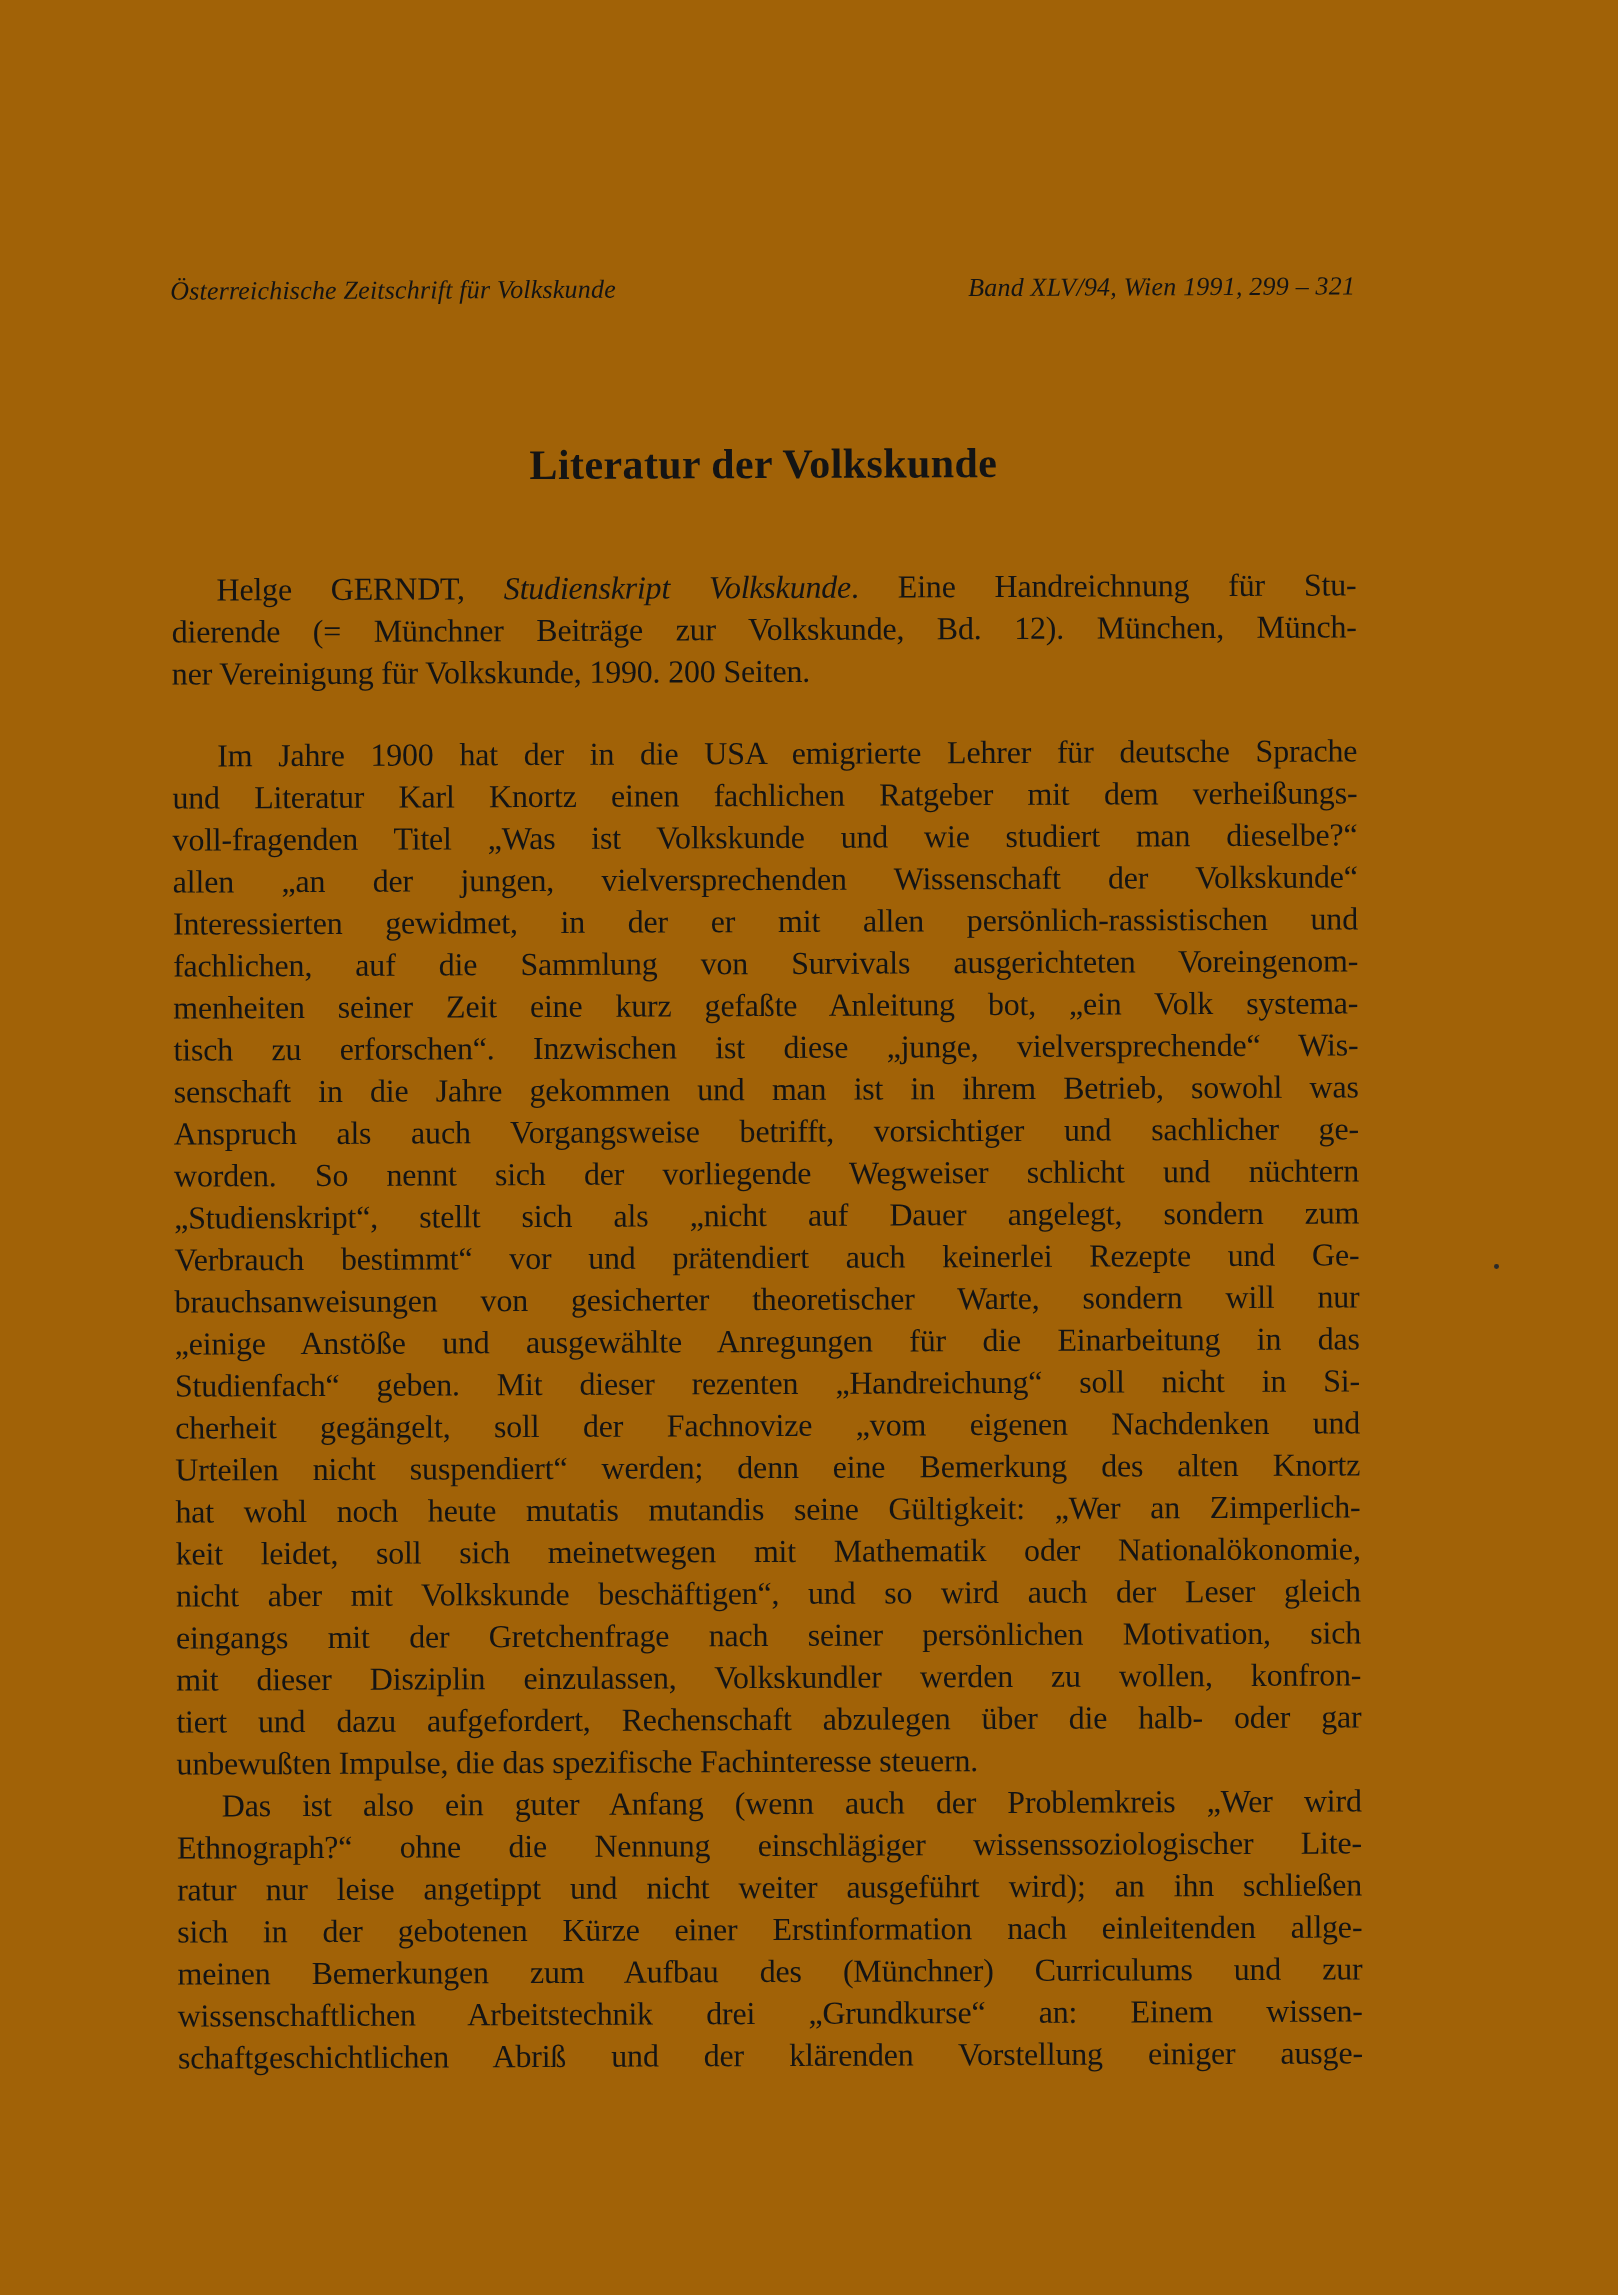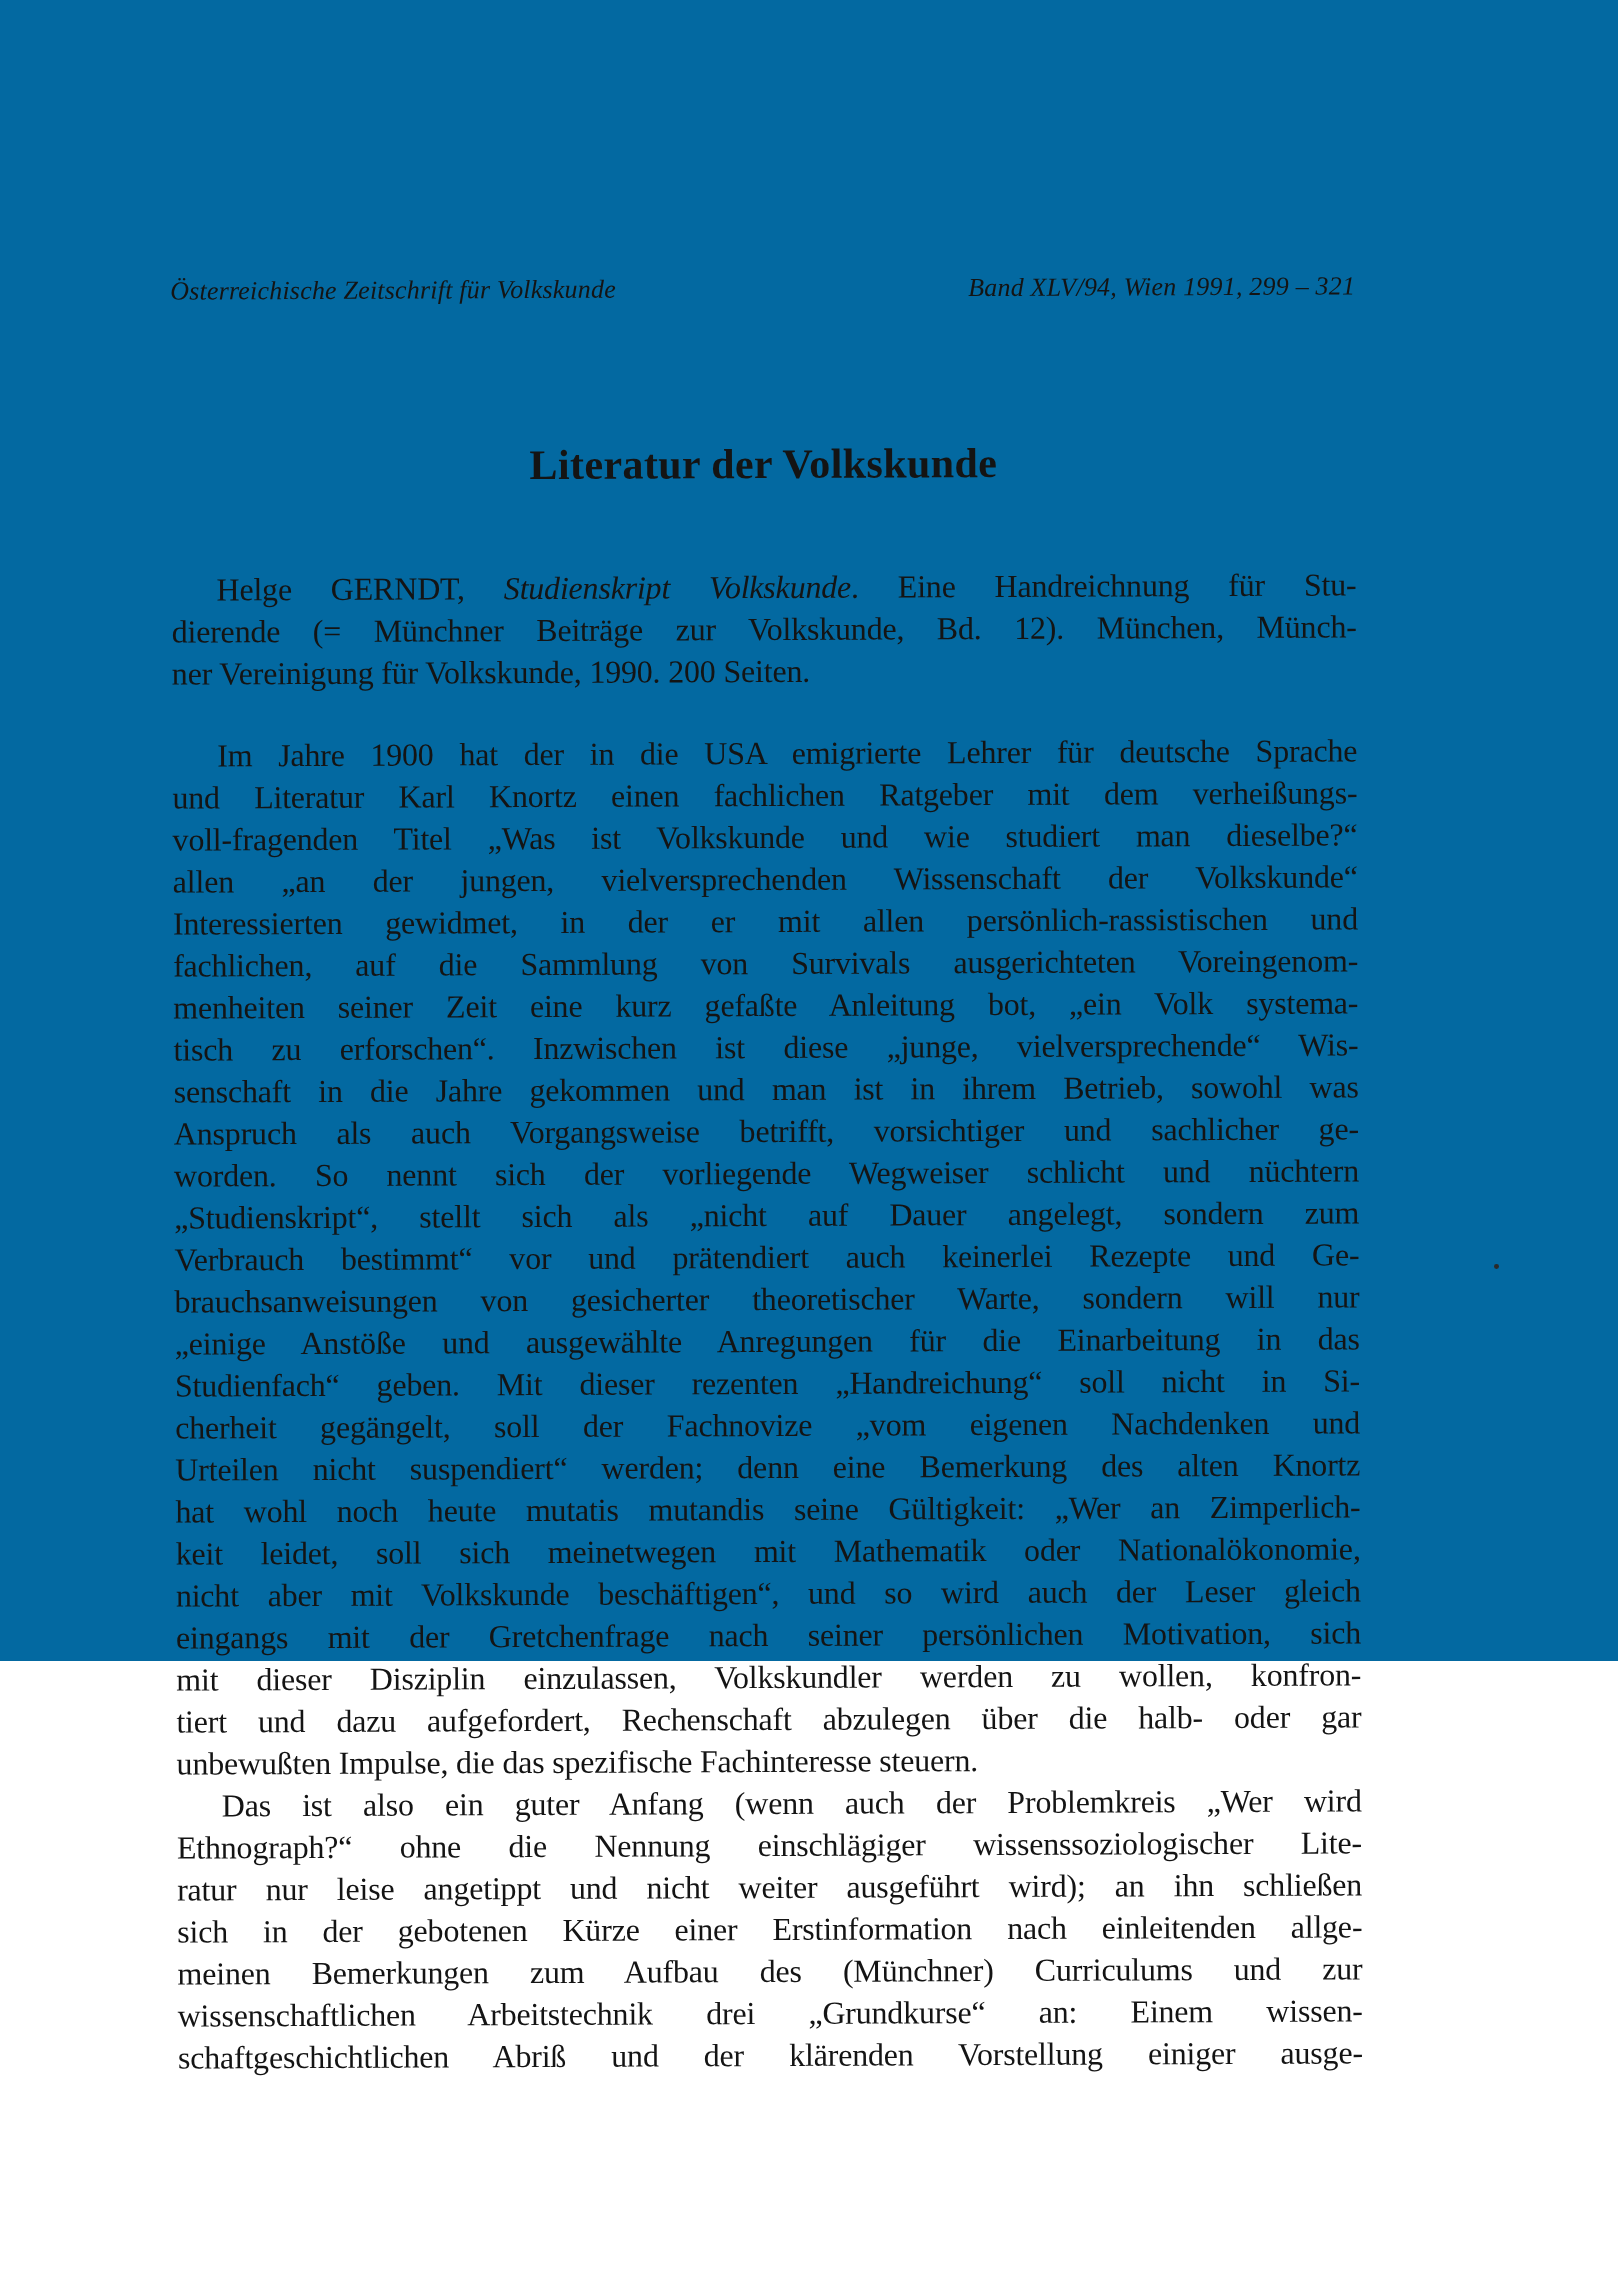--- a/index.html
+++ b/index.html
@@ -10,22 +10,22 @@
     overflow: hidden;
   }
   body {
     background: #ffffff;
     font-family: "Liberation Serif", "DejaVu Serif", serif;
     color: #141414;
   }
   .page {
     position: relative;
     width: 1618px;
-    height: 1661px;
-    background: #0369a1;
+    height: 2295px;
+    background: #a16207;
   }
   .sheet {
     position: absolute;
     left: 174px;
     top: 273px;
     width: 1185px;
     transform: rotate(-0.25deg);
     transform-origin: 50% 50%;
   }
   .journal-header {

